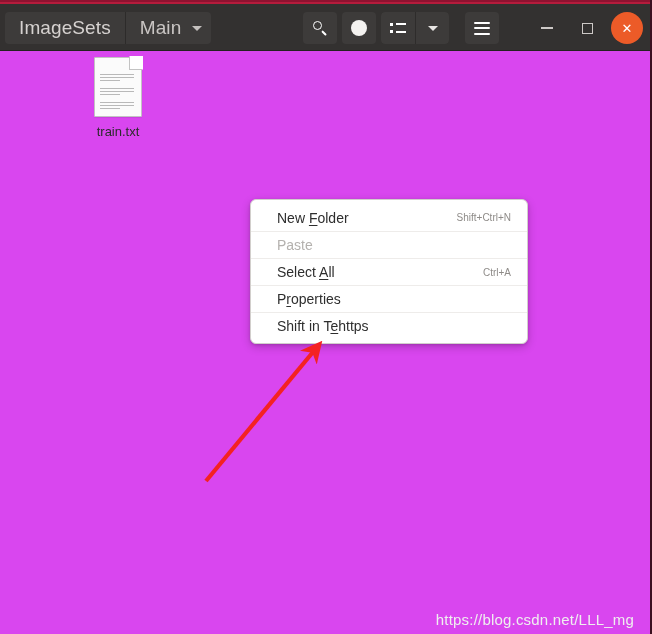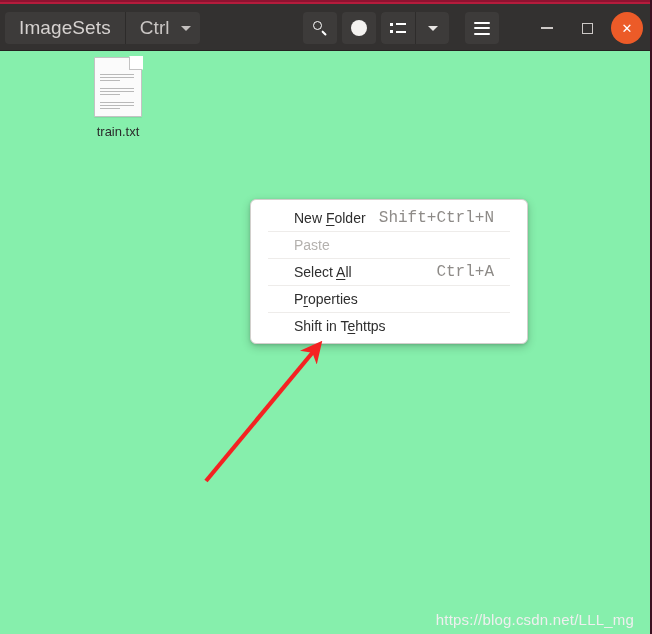--- a/index.html
+++ b/index.html
@@ -227,21 +227,21 @@
     line-height: 1;
     font-family: "DejaVu Sans", sans-serif;
   }
 
   
   #filearea {
     position: absolute;
     top: 51px; left: 0;
     width: 650px;
     height: 583px;
-    background: #86efac;
+    background: #d946ef;
   }
   .file-item {
     position: absolute;
     width: 96px;
     display: flex;
     flex-direction: column;
     align-items: center;
     cursor: default;
   }
   .file-item.partial {
@@ -306,21 +306,21 @@
   
   #ctxmenu {
     position: absolute;
     left: 250px;
     top: 199px;
     width: 278px;
     background: #ffffff;
     border: 1px solid #d2cfcc;
     border-radius: 6px;
     box-shadow: 0 3px 10px rgba(0,0,0,.20), 0 1px 3px rgba(0,0,0,.14);
-    padding: 4px 17px;
+    padding: 4px 0;
     box-sizing: border-box;
     z-index: 40;
   }
   .menu-item {
     position: relative;
     height: 27px;
     display: flex;
     align-items: center;
     padding: 0 16px 0 26px;
     font-size: 14px;
@@ -335,22 +335,21 @@
   .menu-item.disabled {
     color: #b4b1ae;
   }
   .menu-label u {
     text-decoration: underline;
     text-underline-offset: 1.5px;
   }
   .menu-accel {
     margin-left: auto;
     color: #8e8b88;
-    font-size: 16px;
-    font-family: Liberation Mono, monospace;
+    font-size: 10px;
   }
 
   
   #arrow {
     position: absolute;
     left: 0; top: 0;
     width: 652px;
     height: 634px;
     pointer-events: none;
     z-index: 50;
@@ -377,21 +376,21 @@
   <div class="top-accent-inner"></div>
   <div class="right-border"></div>
 
   <div id="headerbar">
 
     <div class="pathbar">
       <div class="path-btn">
         <span>ImageSets</span>
       </div>
       <div class="path-btn current">
-        <span>Ctrl</span>
+        <span>Main</span>
         <span class="caret-down"></span>
       </div>
     </div>
 
     <div class="tool-cluster">
 
       <div class="tool-btn">
         <span class="ico-search">
           <span class="lens"></span>
             <span class="handle"></span>

